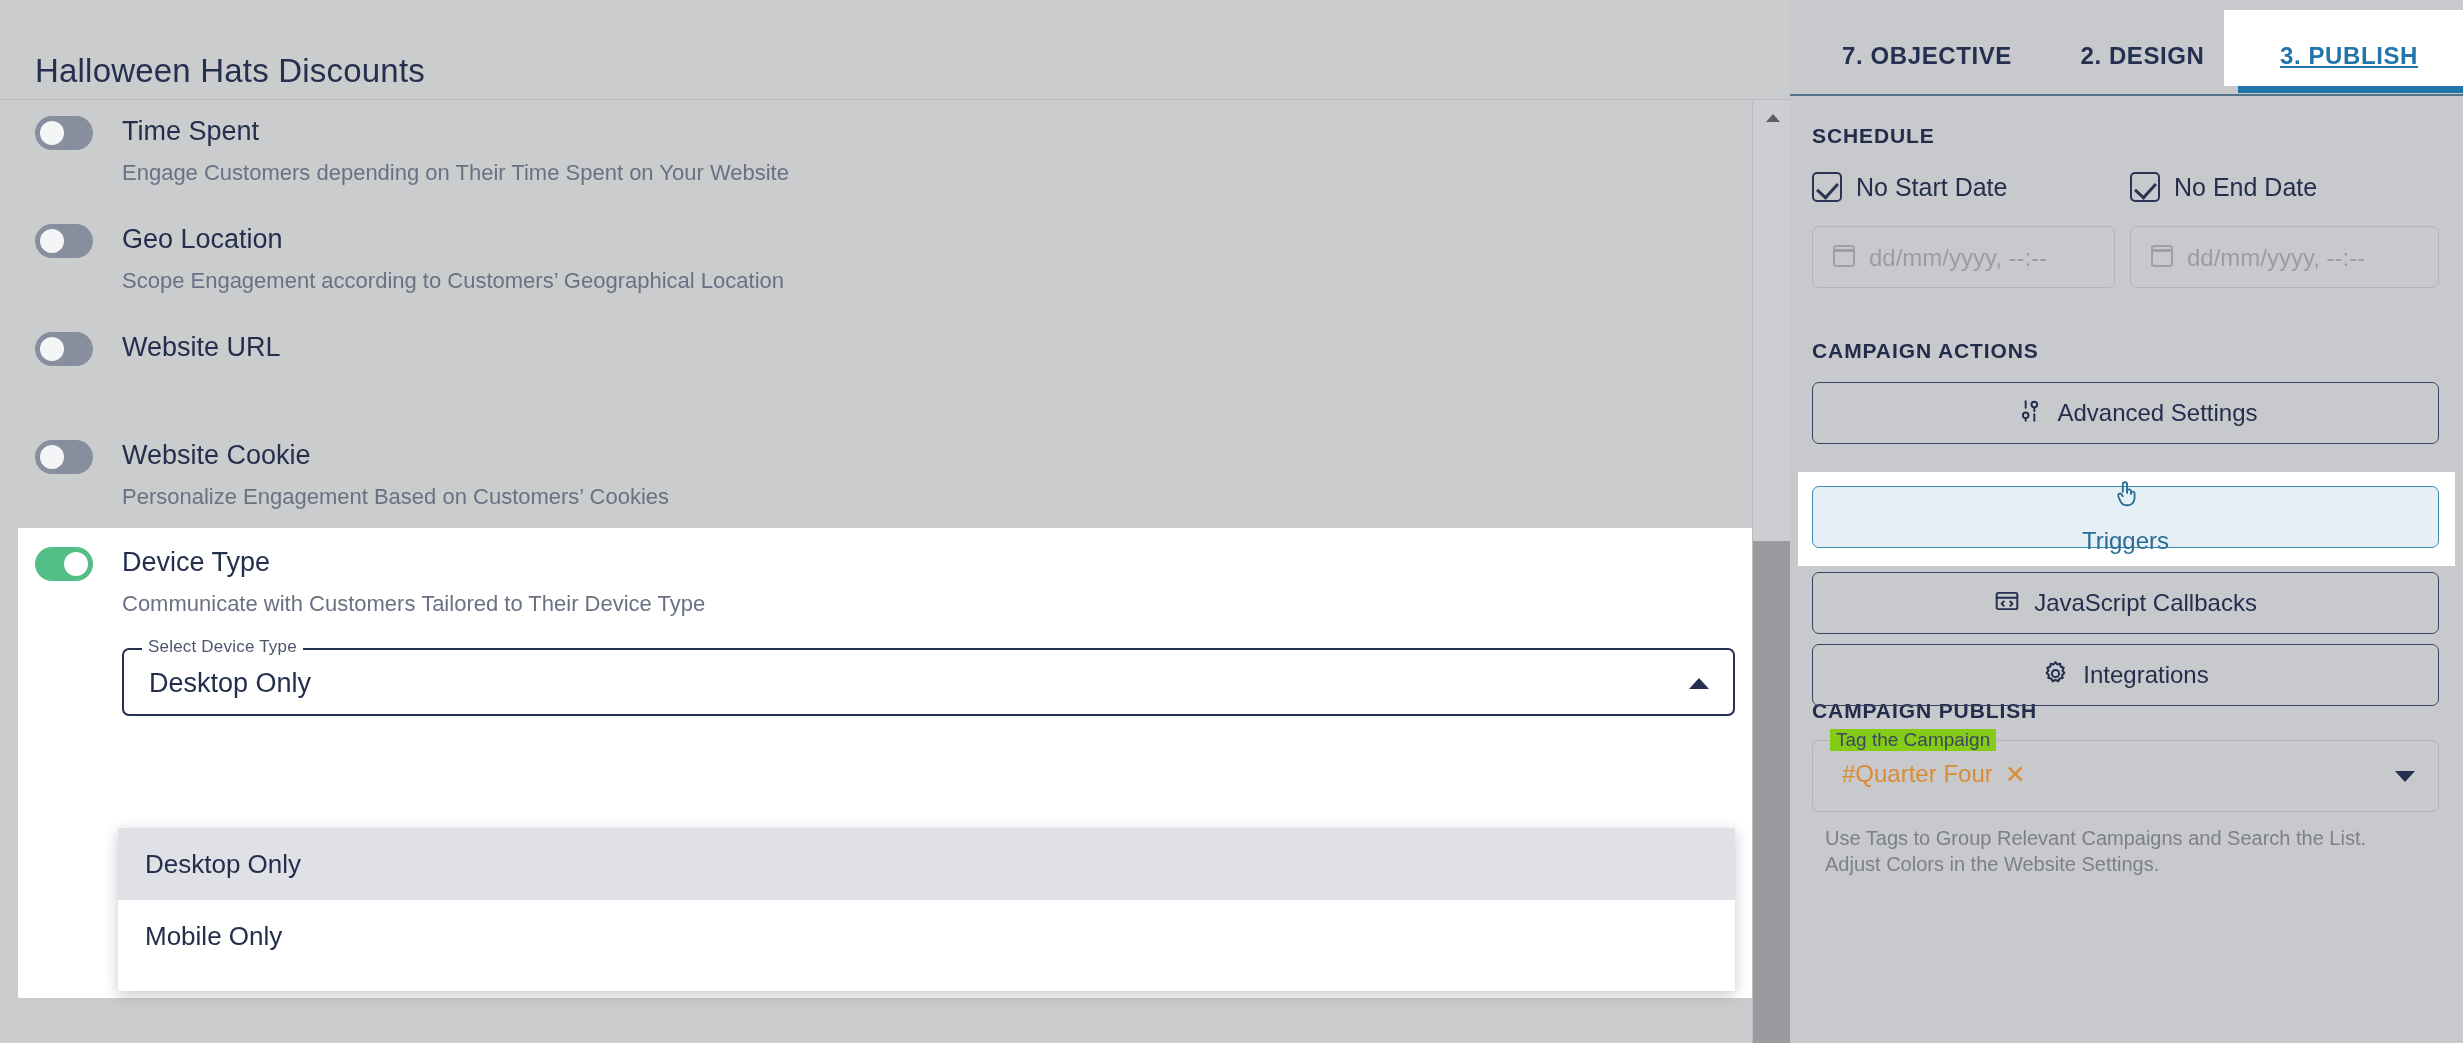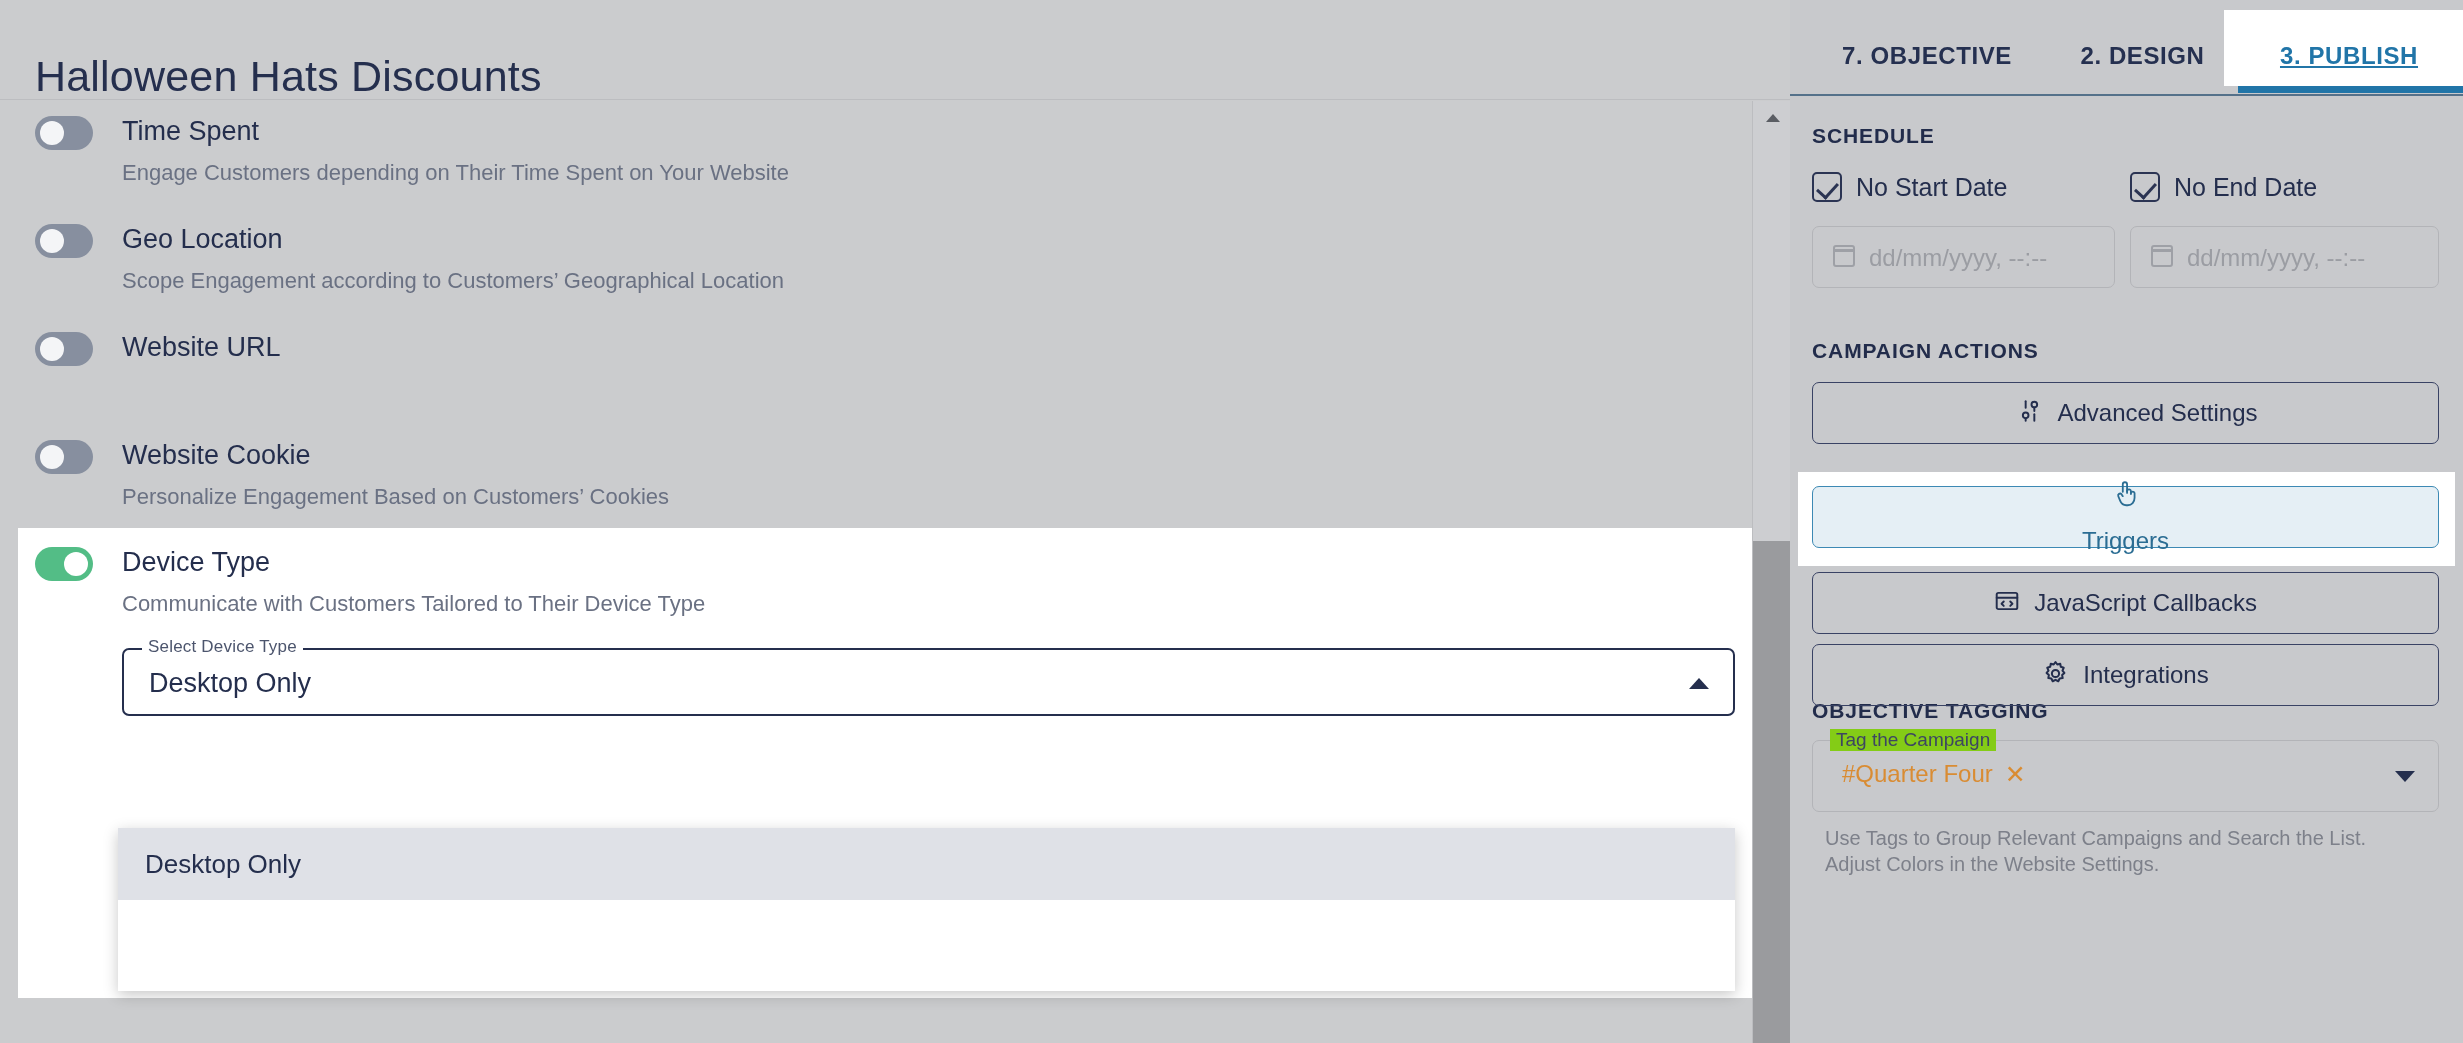--- a/index.html
+++ b/index.html
@@ -25,21 +25,21 @@
   }
   .left-header {
     position: absolute;
     left: 0; top: 18px;
     width: 1790px; height: 82px;
     border-bottom: 1px solid #bcbdc0;
   }
   .page-title {
     position: absolute;
     left: 35px; top: 34px;
-    font-size: 43px;
+    font-size: 33px;
     color: #252f4e;
     letter-spacing: 0.2px;
     white-space: nowrap;
   }
 
   .rows-area {
     position: absolute;
     left: 0; top: 101px;
     width: 1790px; height: 942px;
   }
@@ -453,20 +453,21 @@
       <div class="select-wrap">
         <div class="select-box"></div>
         <div class="select-legend">Select Device Type</div>
         <div class="select-value">Desktop Only</div>
         <div class="select-caret"></div>
       </div>
     </div>
 
     <div class="dropdown">
       <div class="dd-option selected" style="top:0px">Desktop Only</div>
+      <div class="dd-option" style="top:72px">Mobile Only</div>
     </div>
 
     <div class="scrollbar">
       <div class="sb-up"></div>
       <div class="sb-thumb"></div>
     </div>
   </div>
 
   <div class="right-pane">
 
@@ -542,21 +543,21 @@
     <div class="action-btn" style="top:644px;">
       <span class="icon">
         <svg width="27" height="27" viewBox="0 0 24 24" fill="none" stroke="#242e4d" stroke-width="1.8" stroke-linejoin="round">
           <circle cx="12" cy="12" r="3.2"></circle>
           <path d="M12 1.8l1.6 2.2 2.6-.7.5 2.7 2.6.9-1.1 2.5 1.7 2.1-2 1.9.5 2.7-2.7.3-1.2 2.5L12 17.6l-2.5 1.3-1.2-2.5-2.7-.3.5-2.7-2-1.9 1.7-2.1L4.7 6.9l2.6-.9.5-2.7 2.6.7z"></path>
         </svg>
       </span>
       <span class="lbl">Integrations</span>
     </div>
 
-    <div class="sec-head" style="left:22px; top:699px;">OBJECTIVE TAGGING</div>
+    <div class="sec-head" style="left:22px; top:699px;">CAMPAIGN PUBLISH</div>
 
     <div class="tag-wrap">
       <div class="tag-box"></div>
       <div class="tag-legend">Tag the Campaign</div>
       <div class="tag-chip">
         <span class="tag-text">#Quarter Four</span>
         <span class="tag-x">✕</span>
       </div>
       <div class="tag-caret"></div>
     </div>

